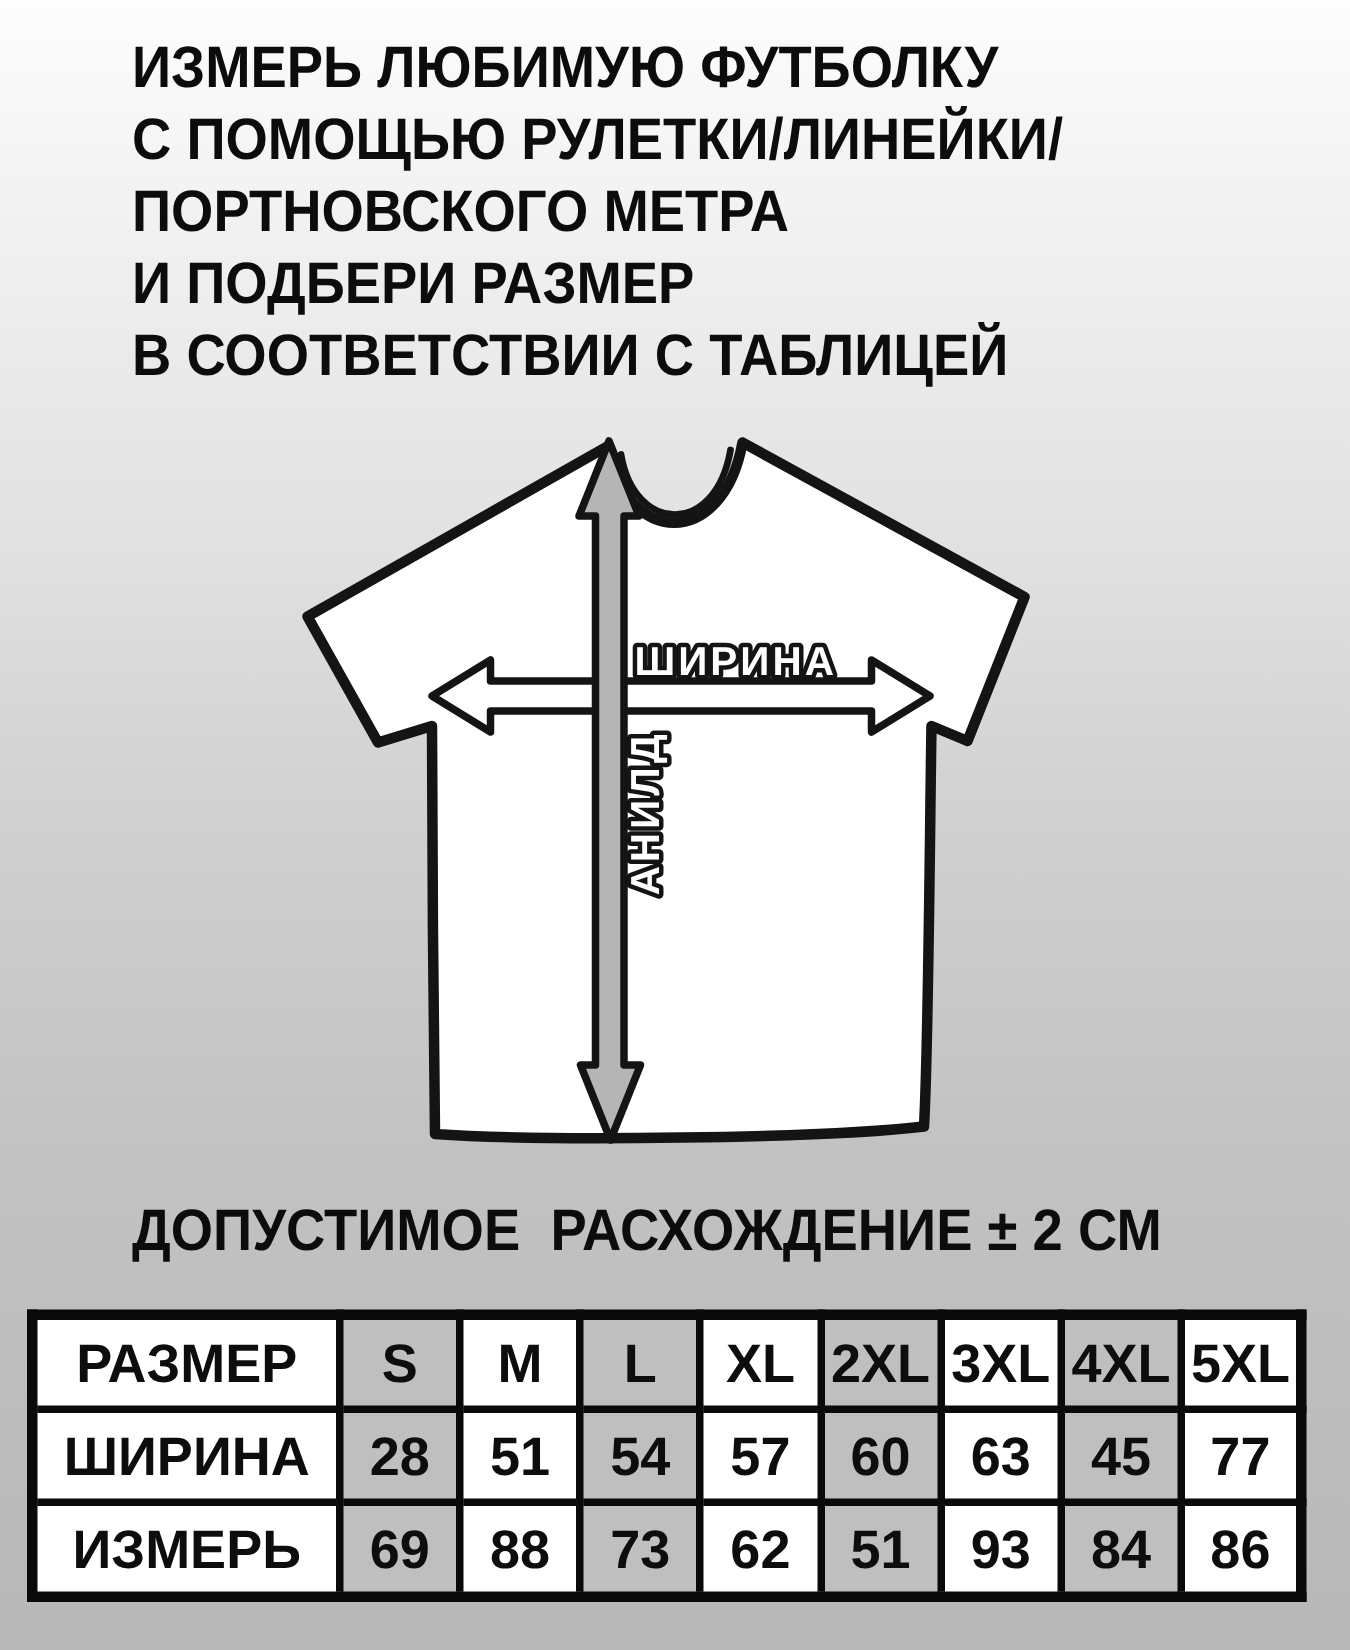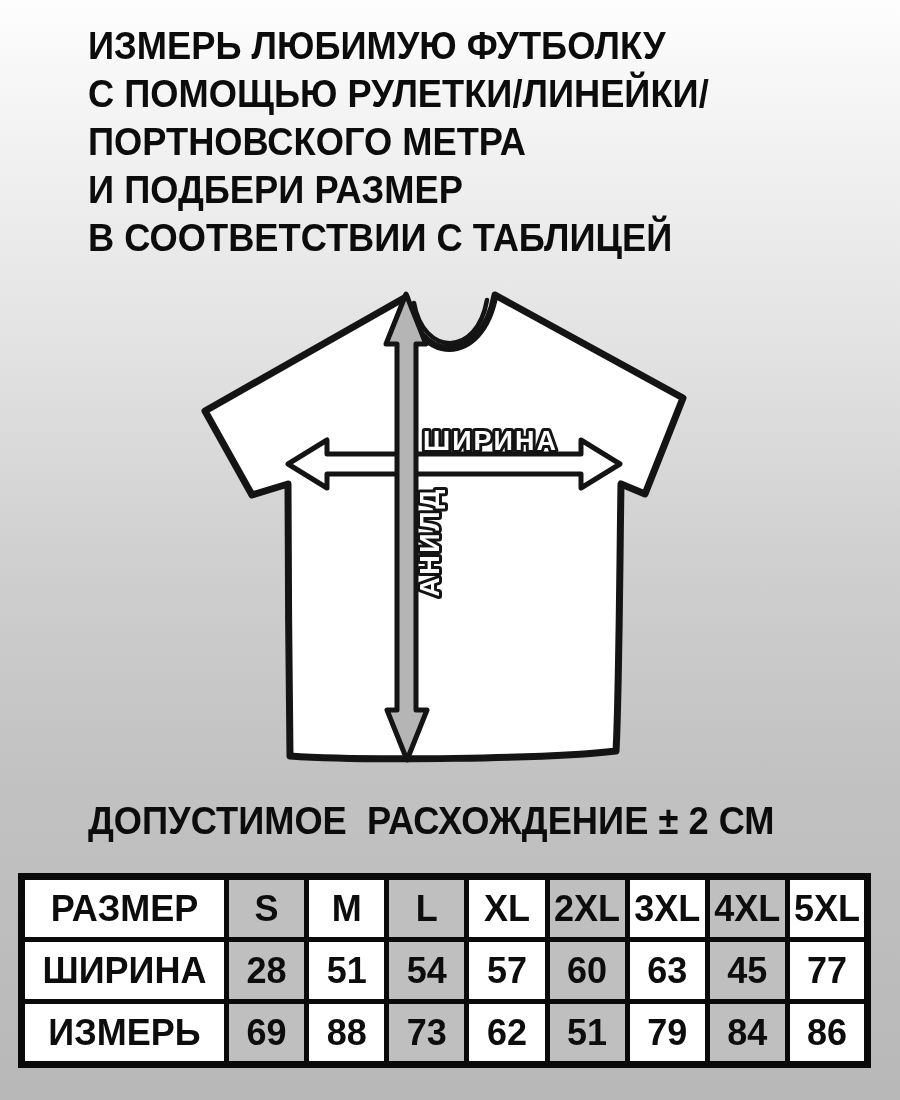--- a/index.html
+++ b/index.html
@@ -154,20 +154,20 @@
         <td>45</td>
         <td>77</td>
       </tr>
       <tr>
         <th>ИЗМЕРЬ</th>
         <td>69</td>
         <td>88</td>
         <td>73</td>
         <td>62</td>
         <td>51</td>
-        <td>79</td>
+        <td>93</td>
         <td>84</td>
         <td>86</td>
       </tr>
     </tbody>
   </table>
 
 </div>
 
 </body></html>

